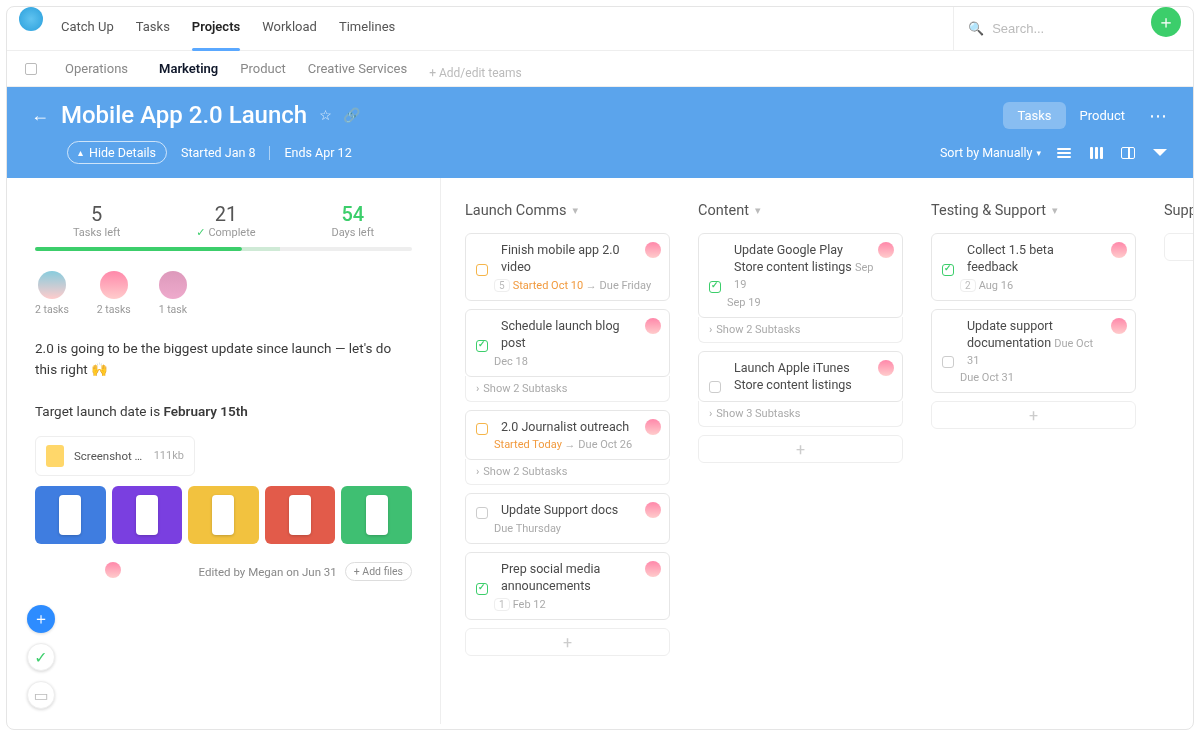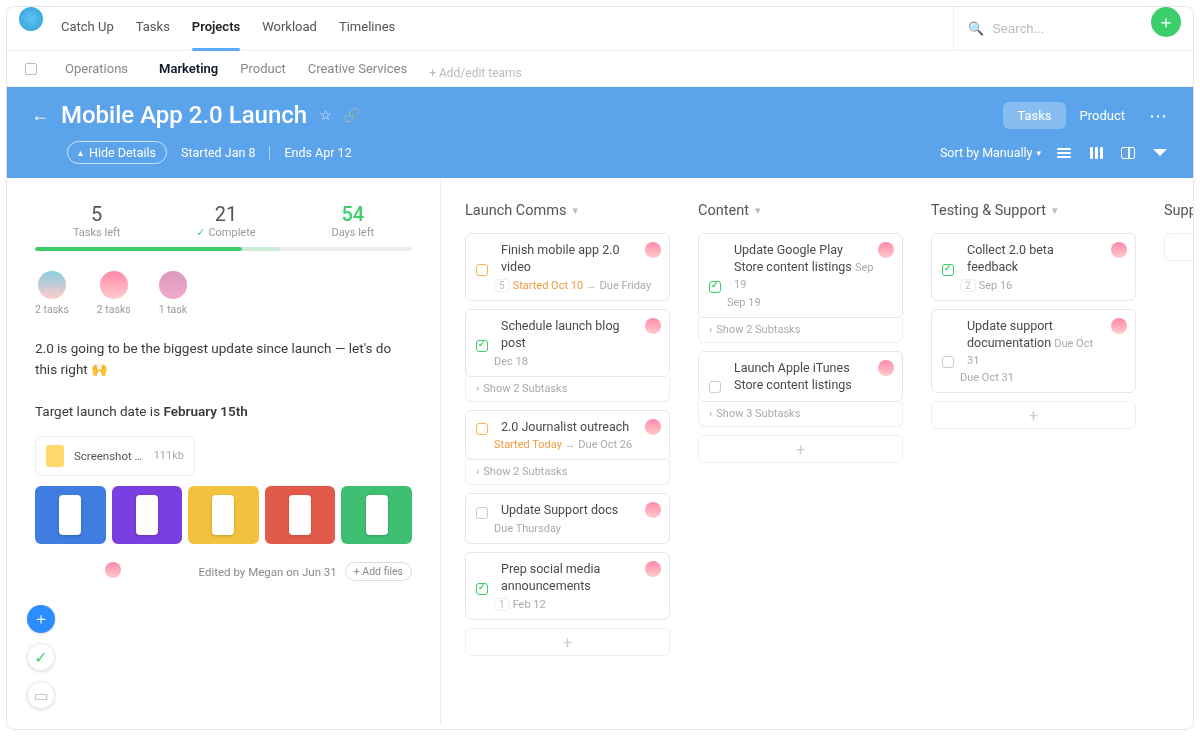--- a/index.html
+++ b/index.html
@@ -310,23 +310,23 @@
           </div>
           <div class="subtasks-row"><span>›</span> Show 3 Subtasks</div>
           <div class="add-card">+</div>
         </div>
         <div class="col">
           <div class="col-title">Testing &amp; Support <span class="chev">▾</span></div>
           <div class="card">
       <span class="assn"></span>
       <div class="card-line">
         <span class="chk done"></span>
-        <span class="task-txt">Collect 2.0 beta feedback</span>
-      </div>
-            <div class="meta"><span class="badge">2</span><span>Sep 16</span></div>
+        <span class="task-txt">Collect 1.5 beta feedback</span>
+      </div>
+            <div class="meta"><span class="badge">2</span><span>Aug 16</span></div>
           </div>
           <div class="card">
       <span class="assn"></span>
       <div class="card-line">
         <span class="chk"></span>
         <span class="task-txt">Update support documentation <span style="color:#aaa;font-size:11px">Due Oct 31</span></span>
       </div>
             <div class="meta"><span>Due Oct 31</span></div>
           </div>
           <div class="add-card">+</div>

